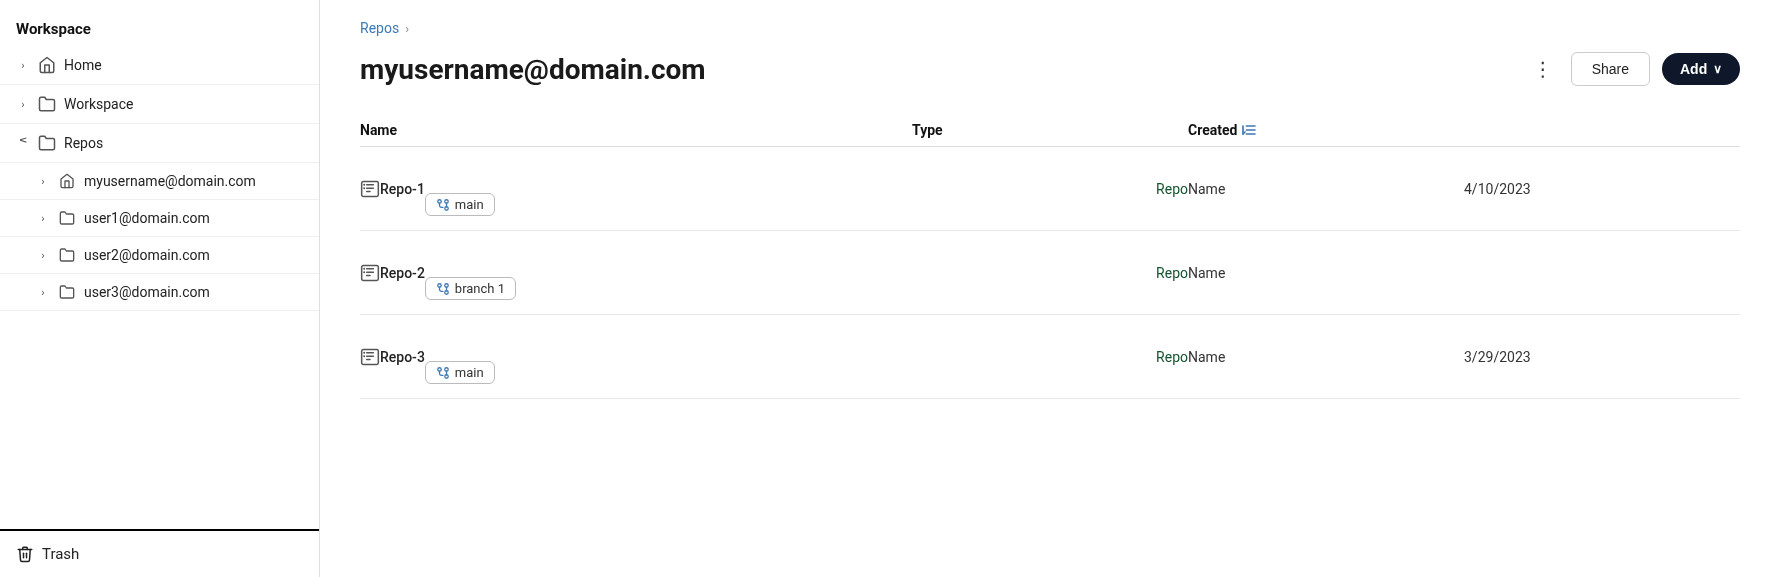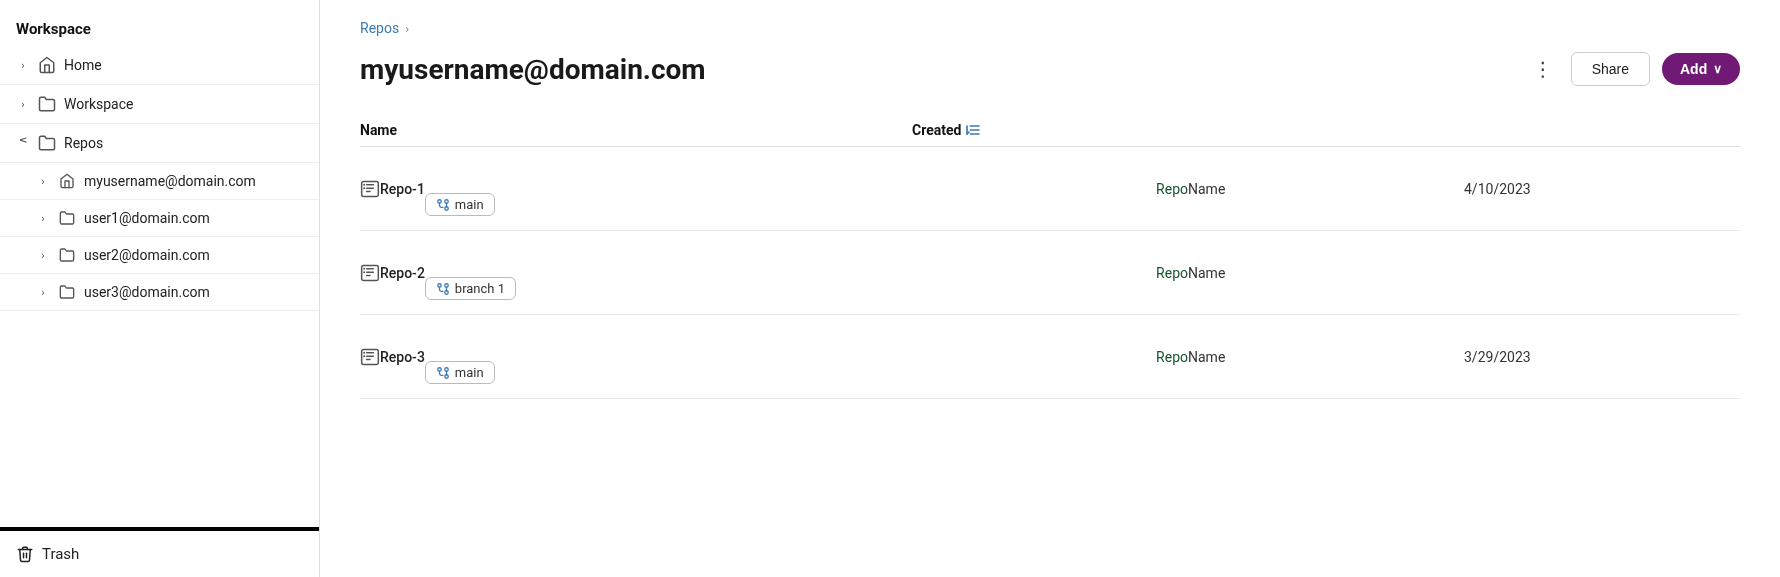--- a/index.html
+++ b/index.html
@@ -107,21 +107,21 @@
 
     .sidebar-trash {
       margin-top: auto;
       display: flex;
       align-items: center;
       padding: 14px 16px;
       cursor: pointer;
       gap: 8px;
       color: #222;
       font-size: 15px;
-      border-top: 4px solid #000000;
+      border-top: 2px solid #000000;
     }
 
     
     .main {
       flex: 1;
       display: flex;
       flex-direction: column;
       padding: 20px 40px;
       overflow-y: auto;
     }
@@ -179,21 +179,21 @@
       background: #fff;
       border-radius: 6px;
       cursor: pointer;
       font-size: 14px;
       font-weight: 500;
       color: #222;
     }
 
     .add-btn {
       padding: 8px 18px;
-      background: #701a75;
+      background: #0f172a;
       color: #fff;
       border: none;
       border-radius: 16px;
       cursor: pointer;
       font-size: 14px;
       font-weight: 600;
       display: flex;
       align-items: center;
       gap: 6px;
     }
@@ -385,20 +385,21 @@
         <span>Add</span>
         <span style="font-size:12px;">∨</span>
       </button>
     </div>
   </div>
 
   <div class="table-container">
 
     <div class="table-header">
       <div>Name</div>
+      <div>Type</div>
       <div class="col-created" style="cursor:pointer;">
         <span>Created</span>
         <span class="sort-icon">
           <svg width="16" height="16" viewBox="0 0 24 24" fill="none" stroke="#3d7ab5" stroke-width="2.5" stroke-linecap="round" stroke-linejoin="round">
             <line x1="8" y1="6" x2="21" y2="6"></line>
             <line x1="8" y1="12" x2="21" y2="12"></line>
             <line x1="8" y1="18" x2="21" y2="18"></line>
             <polyline points="3 6 3 18"></polyline>
             <polyline points="3 18 6 15"></polyline>
           </svg>

